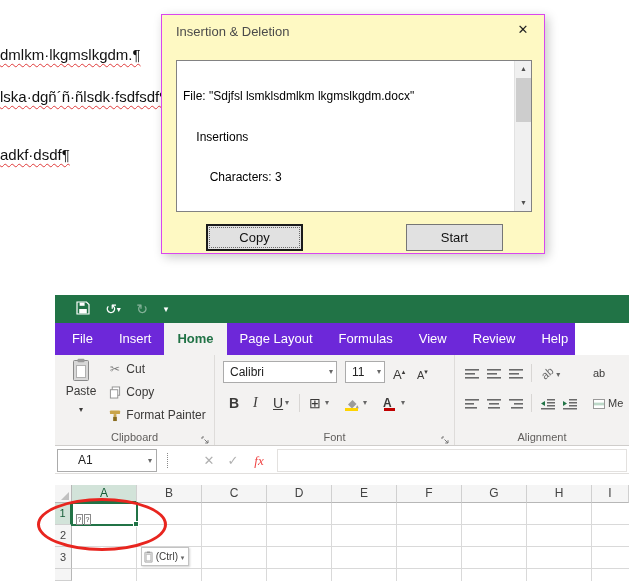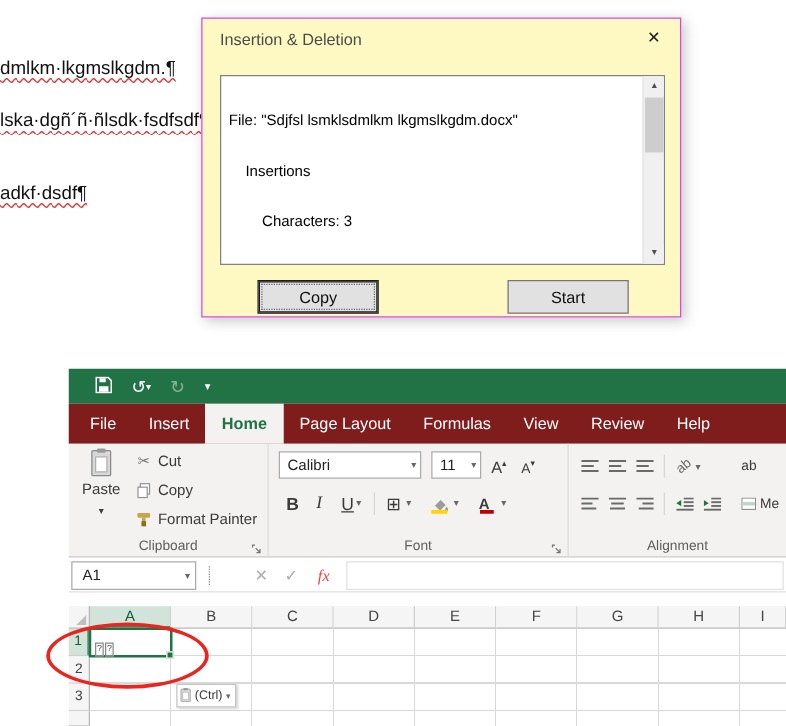--- a/index.html
+++ b/index.html
@@ -37,21 +37,21 @@
   
   .excel { position:absolute; left:55px; top:295px; width:574px; height:286px; background:#fff; }
   .xl-title { position:absolute; left:0; top:0; width:574px; height:28px; background:#217346; }
   .qat-item { position:absolute; top:0; height:28px; line-height:28px; color:#fff; font-size:14px; text-align:center; }
   .qat-save { left:16px; width:24px; padding-top:6px; line-height:0; }
   .qat-undo { left:44px; width:28px; }
   .qat-redo { left:76px; width:22px; color:rgba(255,255,255,.45); }
   .qat-custom { left:102px; width:18px; font-size:9px; }
   .qat-caret { font-size:8px; vertical-align:2px; }
 
-  .xl-tabs { position:absolute; left:0; top:28px; width:574px; height:32px; background:#7f1d1d;
+  .xl-tabs { position:absolute; left:0; top:28px; width:520px; height:32px; background:#6d28d9;
              display:flex; padding-left:4px; }
   .tab { color:#fff; font-size:13px; line-height:32px; padding:0 13px; white-space:nowrap; }
   .tab.active { background:#f3f2f1; color:#217346; font-weight:bold; }
 
   .ribbon { position:absolute; left:0; top:60px; width:574px; height:91px; background:#f3f2f1;
             border-bottom:1px solid #cfcdcb; }
   .grp { position:absolute; top:0; height:90px; }
   .grp-clip { left:0; width:160px; border-right:1px solid #dedcda; }
   .grp-font { left:160px; width:240px; border-right:1px solid #dedcda; }
   .grp-align { left:400px; width:174px; }
@@ -82,21 +82,21 @@
 
   .al-row { position:absolute; left:0; width:174px; height:24px; }
   .al-r1 { top:6px; } .al-r2 { top:36px; }
   .al-item { position:absolute; top:3px; height:18px; line-height:18px; color:#3b3a39; font-size:11px; white-space:nowrap; }
   .orient { transform:rotate(-40deg); display:inline-block; color:#6a6a6a; font-size:11px; }
 
   
   .fbar { position:absolute; left:0; top:152px; width:574px; height:27px; background:#fff;
           border-bottom:1px solid #e1dfdd; }
   .namebox { position:absolute; left:2px; top:2px; width:100px; height:23px; background:#fff;
-             border:1px solid #ababab; font-size:12px; line-height:21px; padding-left:8px; color:#222; }
+             border:1px solid #ababab; font-size:12px; line-height:21px; padding-left:20px; color:#222; }
   .namebox .caret { position:absolute; right:4px; top:0; font-size:8px; color:#666; line-height:21px; }
   .fdots { position:absolute; left:112px; top:6px; height:15px; width:1px; border-left:1px dotted #8a8a8a; }
   .f-ic { position:absolute; top:0; height:27px; line-height:27px; font-size:13px; color:#b0b0b0; width:20px; text-align:center; }
   .f-cancel { left:144px; } .f-enter { left:168px; }
   .f-fx { left:194px; color:#ef4444; font-family:"Liberation Serif", serif; font-style:italic; }
   .finput { position:absolute; left:222px; top:2px; width:350px; height:23px; background:#fff;
             border:1px solid #e3e1df; font-size:12px; line-height:21px; padding-left:5px; }
 
   
   .grid { position:absolute; left:0; top:190px; width:574px; height:96px; background:#fff; }

